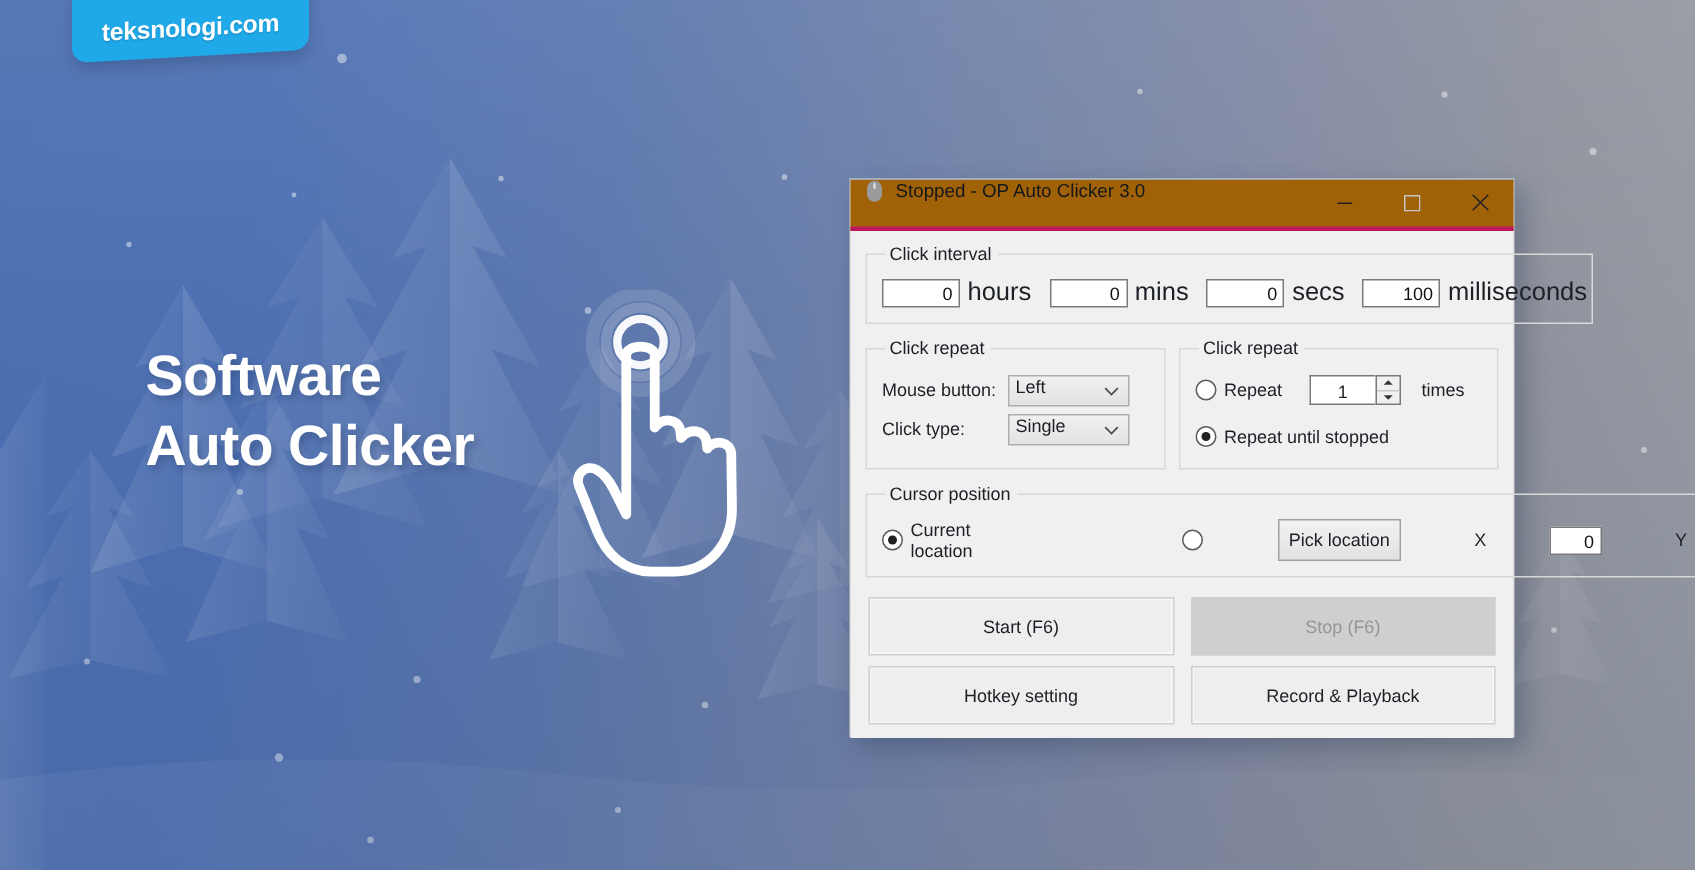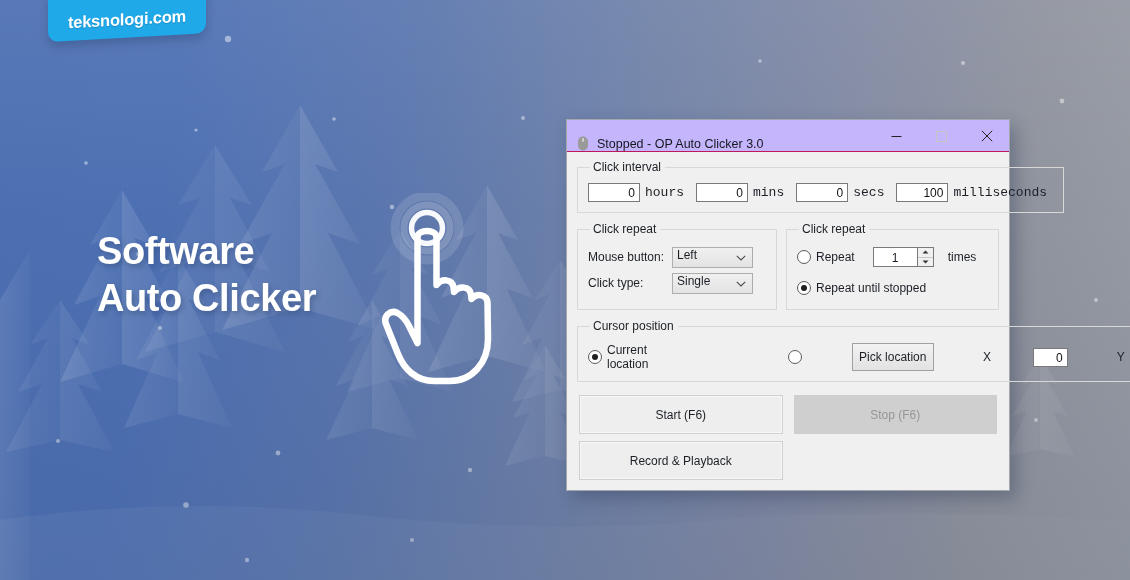--- a/index.html
+++ b/index.html
@@ -102,24 +102,24 @@
     width: 442px;
     height: 370px;
     background: #f0f0f0;
     border: 1px solid #a2a7ad;
     box-shadow: 6px 7px 16px rgba(25,40,70,.30);
     font-size: 12px;
     color: #1c2026;
   }
   #titlebar {
     height: 31px;
-    background: #c4b5fd;
-    display: flex;
-    align-items: flex-end;
-    border-bottom: 1px solid #be185d;
+    background: #a16207;
+    display: flex;
+    align-items: flex-start;
+    border-bottom: 3px solid #be185d;
   }
   #titlebar .title-icon {
     margin: 0 7px 0 9px;
     width: 14px; height: 15px;
     display: block;
   }
   #titlebar .title-text {
     font-size: 12.5px;
     color: #14181d;
     flex: 1;
@@ -139,21 +139,21 @@
     padding: 8px 10px 10px 10px;
     background: #f0f0f0;
     height: calc(100% - 32px);
     box-sizing: border-box;
   }
 
   fieldset.group {
     border: 1px solid #d8d8d8;
     border-radius: 0;
     margin: 0 0 9px 0;
-    padding: 6px 16px 10px 10px;
+    padding: 6px 3px 10px 10px;
     position: relative;
   }
   fieldset.group > legend {
     padding: 0 4px 0 3px;
     font-size: 12px;
     color: #1c2026;
     margin-left: 2px;
   }
 
   
@@ -171,22 +171,21 @@
   }
 
   
   #interval-row {
     display: flex;
     align-items: center;
     padding-top: 3px;
   }
   #interval-row .unit {
     margin: 0 12px 0 5px;
-    font-size: 13px;
-    font-family: Liberation Mono, monospace;
+    font-size: 17px;
   }
   #interval-row .unit.last { margin-right: 0; }
   #interval-row .tbox { width: 52px; }
 
   
   #middle-row { display: flex; gap: 9px; }
   #click-options-group { width: 200px; box-sizing: border-box; }
   #click-repeat-group { flex: 1; box-sizing: border-box; }
 
   .opt-row {
@@ -552,17 +551,18 @@
         <span class="axis-lbl">X</span>
         <div class="tbox">0</div>
         <span class="axis-lbl">Y</span>
         <div class="tbox">0</div>
       </div>
     </fieldset>
 
     <div id="button-grid">
       <div class="big-btn">Start (F6)</div>
       <div class="big-btn disabled">Stop (F6)</div>
+      <div class="big-btn">Hotkey setting</div>
       <div class="big-btn">Record &amp; Playback</div>
     </div>
 
   </div>
 </div>
 
 </body></html>

